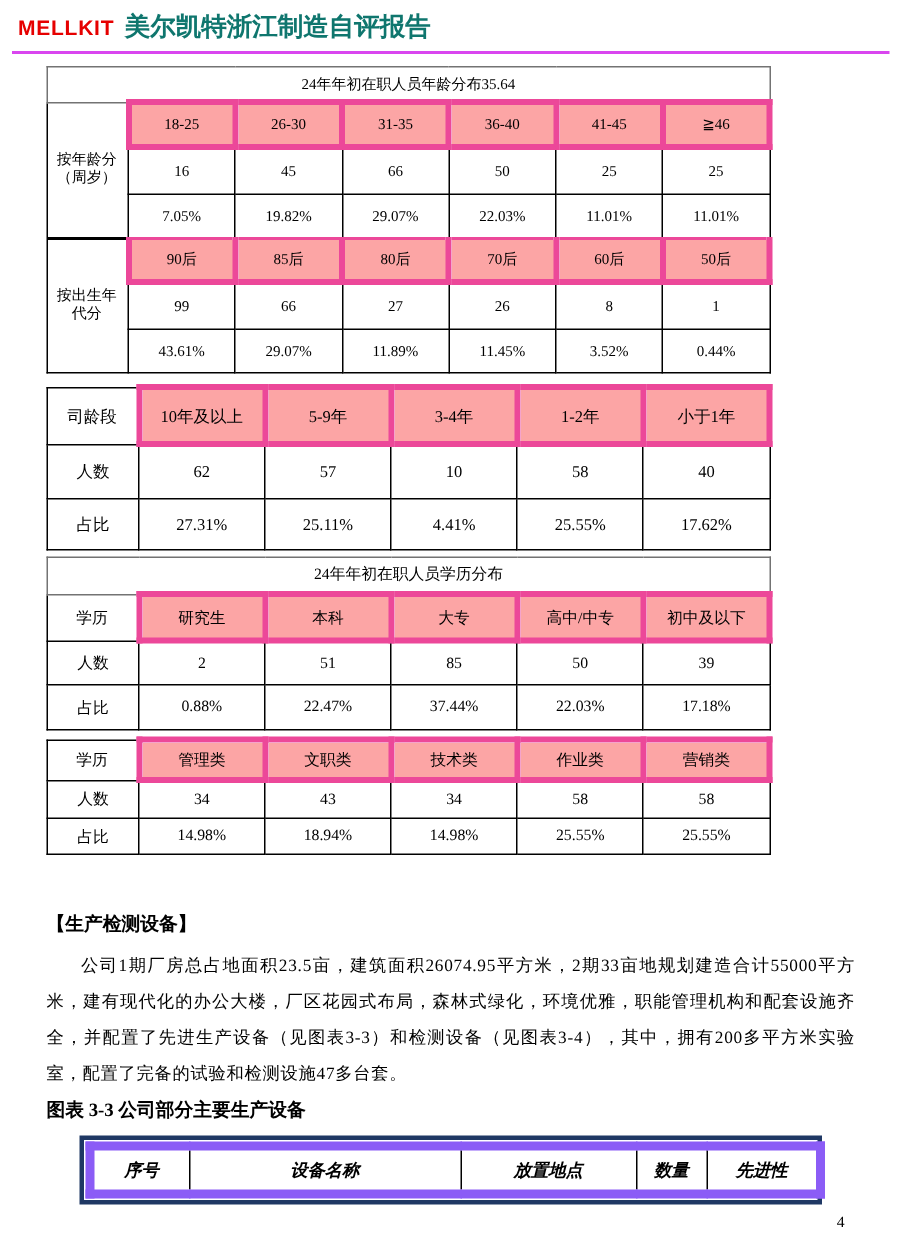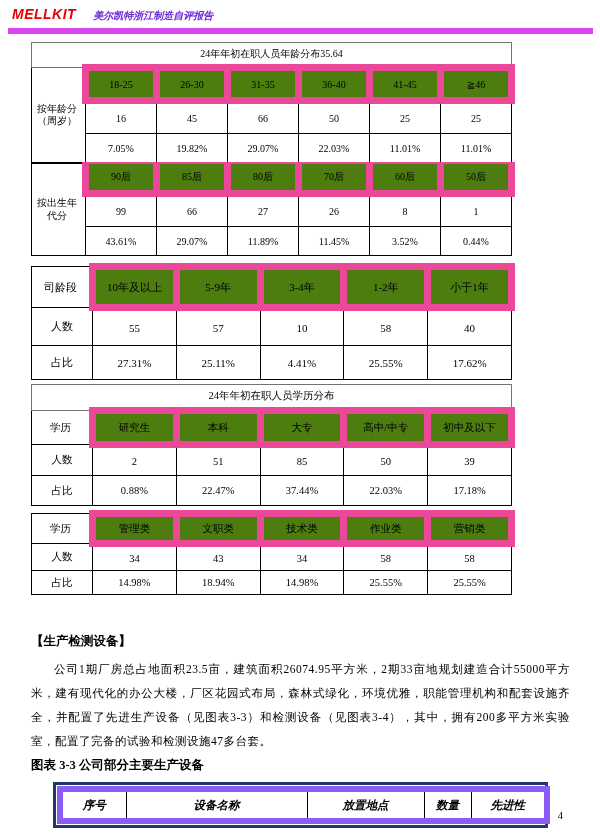--- a/index.html
+++ b/index.html
@@ -1,30 +1,30 @@
 <!DOCTYPE html>
 <html><head>
 <meta charset="utf-8">
 <style>
   html,body{margin:0;padding:0;background:#fff;}
   .page{position:relative;width:600px;height:840px;background:#fff;overflow:hidden;
         font-family:"Liberation Serif","DejaVu Serif",serif;color:#000;}
   
-  .hdr{margin:6px 7px 0 8px;padding:0 0 5px 4px;border-bottom:6px solid #d946ef;
-       display:flex;align-items:baseline;gap:17px;font-style:italic;}
+  .hdr{margin:6px 7px 0 8px;padding:0 0 5px 4px;border-bottom:2px solid #d946ef;
+       display:flex;align-items:baseline;gap:7px;}
   .brand{font-family:"Liberation Sans","DejaVu Sans",sans-serif;font-weight:bold;
          font-size:14px;color:#e60000;letter-spacing:.5px;}
-  .rtitle{font-size:10px;font-weight:bold;color:#6d28d9;text-align:center;}
+  .rtitle{font-size:17px;font-weight:bold;color:#0f766e;text-align:center;}
   
   .content{margin:8px 30px 0 31px;width:539px;}
   table{border-collapse:collapse;width:484px;table-layout:fixed;}
   td{border:1px solid #000;text-align:center;vertical-align:middle;
      font-size:10px;padding:0 2px;overflow:hidden;}
   .title-cell{border:1px solid #737373;font-size:10px;height:21px;}
-  .blue{background:#4d7c0f;border:7px solid #ec4899;margin-top:23px;}
+  .blue{background:#fca5a5;border:4px solid #ec4899;margin-top:23px;}
   tr.hrow td{height:26px;}
   tr.nrow td{height:29px;}
   tr.prow td{height:28px;}
   .t1 tr.g2 td{border-top-width:2px;}
   .side{font-size:10px;line-height:1.25;}
   
   .t2 tr.hrow td{height:34px;}
   .t2 tr.nrow td{height:34px;}
   .t2 tr.prow td{height:33px;}
   .t2 td{font-size:11px;}
@@ -145,21 +145,21 @@
       <tr class="hrow">
         <td>司龄段</td>
         <td class="blue">10年及以上</td>
         <td class="blue">5-9年</td>
         <td class="blue">3-4年</td>
         <td class="blue">1-2年</td>
         <td class="blue">小于1年</td>
       </tr>
       <tr class="nrow">
         <td>人数</td>
-        <td>55</td>
+        <td>62</td>
         <td>57</td>
         <td>10</td>
         <td>58</td>
         <td>40</td>
       </tr>
       <tr class="prow">
         <td>占比</td>
         <td>27.31%</td>
         <td>25.11%</td>
         <td>4.41%</td>

